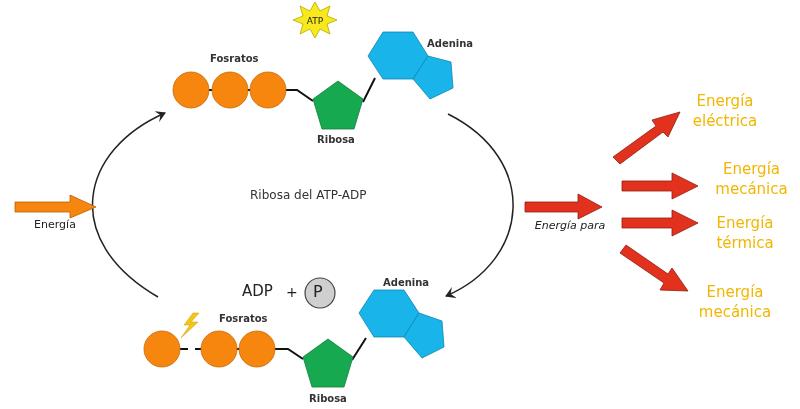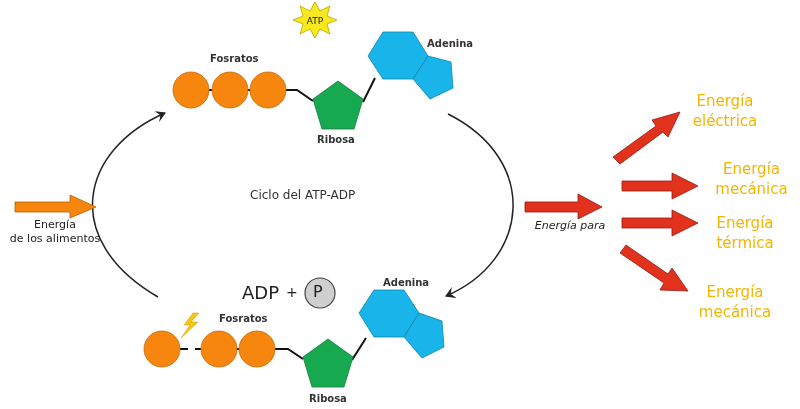--- a/index.html
+++ b/index.html
@@ -2,21 +2,21 @@
 <html><head>
 <meta charset="utf-8">
 <style>
   html, body { margin:0; padding:0; background:#ffffff; }
   body { width:800px; height:409px; position:relative; overflow:hidden; font-family:"Liberation Sans", sans-serif; }
   #stage { position:absolute; left:0; top:0; width:800px; height:409px; }
   .lbl { position:absolute; font-family:"DejaVu Sans", sans-serif; color:#222; white-space:nowrap; }
   .lbl-small { font-size:10px; font-weight:bold; color:#333; }
   .lbl-mid { font-size:11px; color:#222; text-align:center; line-height:14px; }
   .lbl-energy { font-size:15px; color:#f2b600; line-height:20px; text-align:center; }
-  .lbl-adp { font-size:18px; color:#222; }
+  .lbl-adp { font-size:15px; color:#222; }
 </style>
 </head>
 <body>
 
 <div id="stage">
   <svg width="800" height="409" viewBox="0 0 800 409" xmlns="http://www.w3.org/2000/svg" style="position:absolute;left:0;top:0;">
     <defs>
       <marker id="arrowhead" markerWidth="12" markerHeight="12" refX="9" refY="6" orient="auto" markerUnits="userSpaceOnUse">
         <path d="M0,0 L10,6 L0,12 L4,6 Z" fill="#222"></path>
       </marker>
@@ -73,29 +73,28 @@
   </svg>
 
   <span class="lbl lbl-small" style="left:210px;top:53px;">Fosratos</span>
   <span class="lbl lbl-small" style="left:317px;top:134px;">Ribosa</span>
   <span class="lbl lbl-small" style="left:427px;top:38px;">Adenina</span>
 
   <span class="lbl lbl-small" style="left:219px;top:313px;">Fosratos</span>
   <span class="lbl lbl-small" style="left:309px;top:393px;">Ribosa</span>
   <span class="lbl lbl-small" style="left:383px;top:277px;">Adenina</span>
 
-  <span class="lbl" style="left:250px;top:188px;font-size:12px;color:#333;">Ciclo del ATP-ADP</span>
+  <span class="lbl" style="left:250px;top:188px;font-size:12px;color:#333;">Ribosa del ATP-ADP</span>
 
   <span class="lbl lbl-adp" style="left:242px;top:282px;">ADP</span>
   <span class="lbl" style="left:286px;top:284px;font-size:14px;">+</span>
   <span class="lbl" style="left:313px;top:282px;font-size:16px;">P</span>
 
   <div class="lbl lbl-mid" style="left:0px;top:218px;width:110px;">
     <div>Energía</div>
-    <div>de los alimentos</div>
   </div>
 
   <div class="lbl lbl-mid" style="left:515px;top:219px;width:110px;font-style:italic;">
     <div>Energía para</div>
   </div>
 
   <div class="lbl lbl-energy" style="left:680px;top:91px;width:90px;">
     <div>Energía</div>
     <div>eléctrica</div>
   </div>

